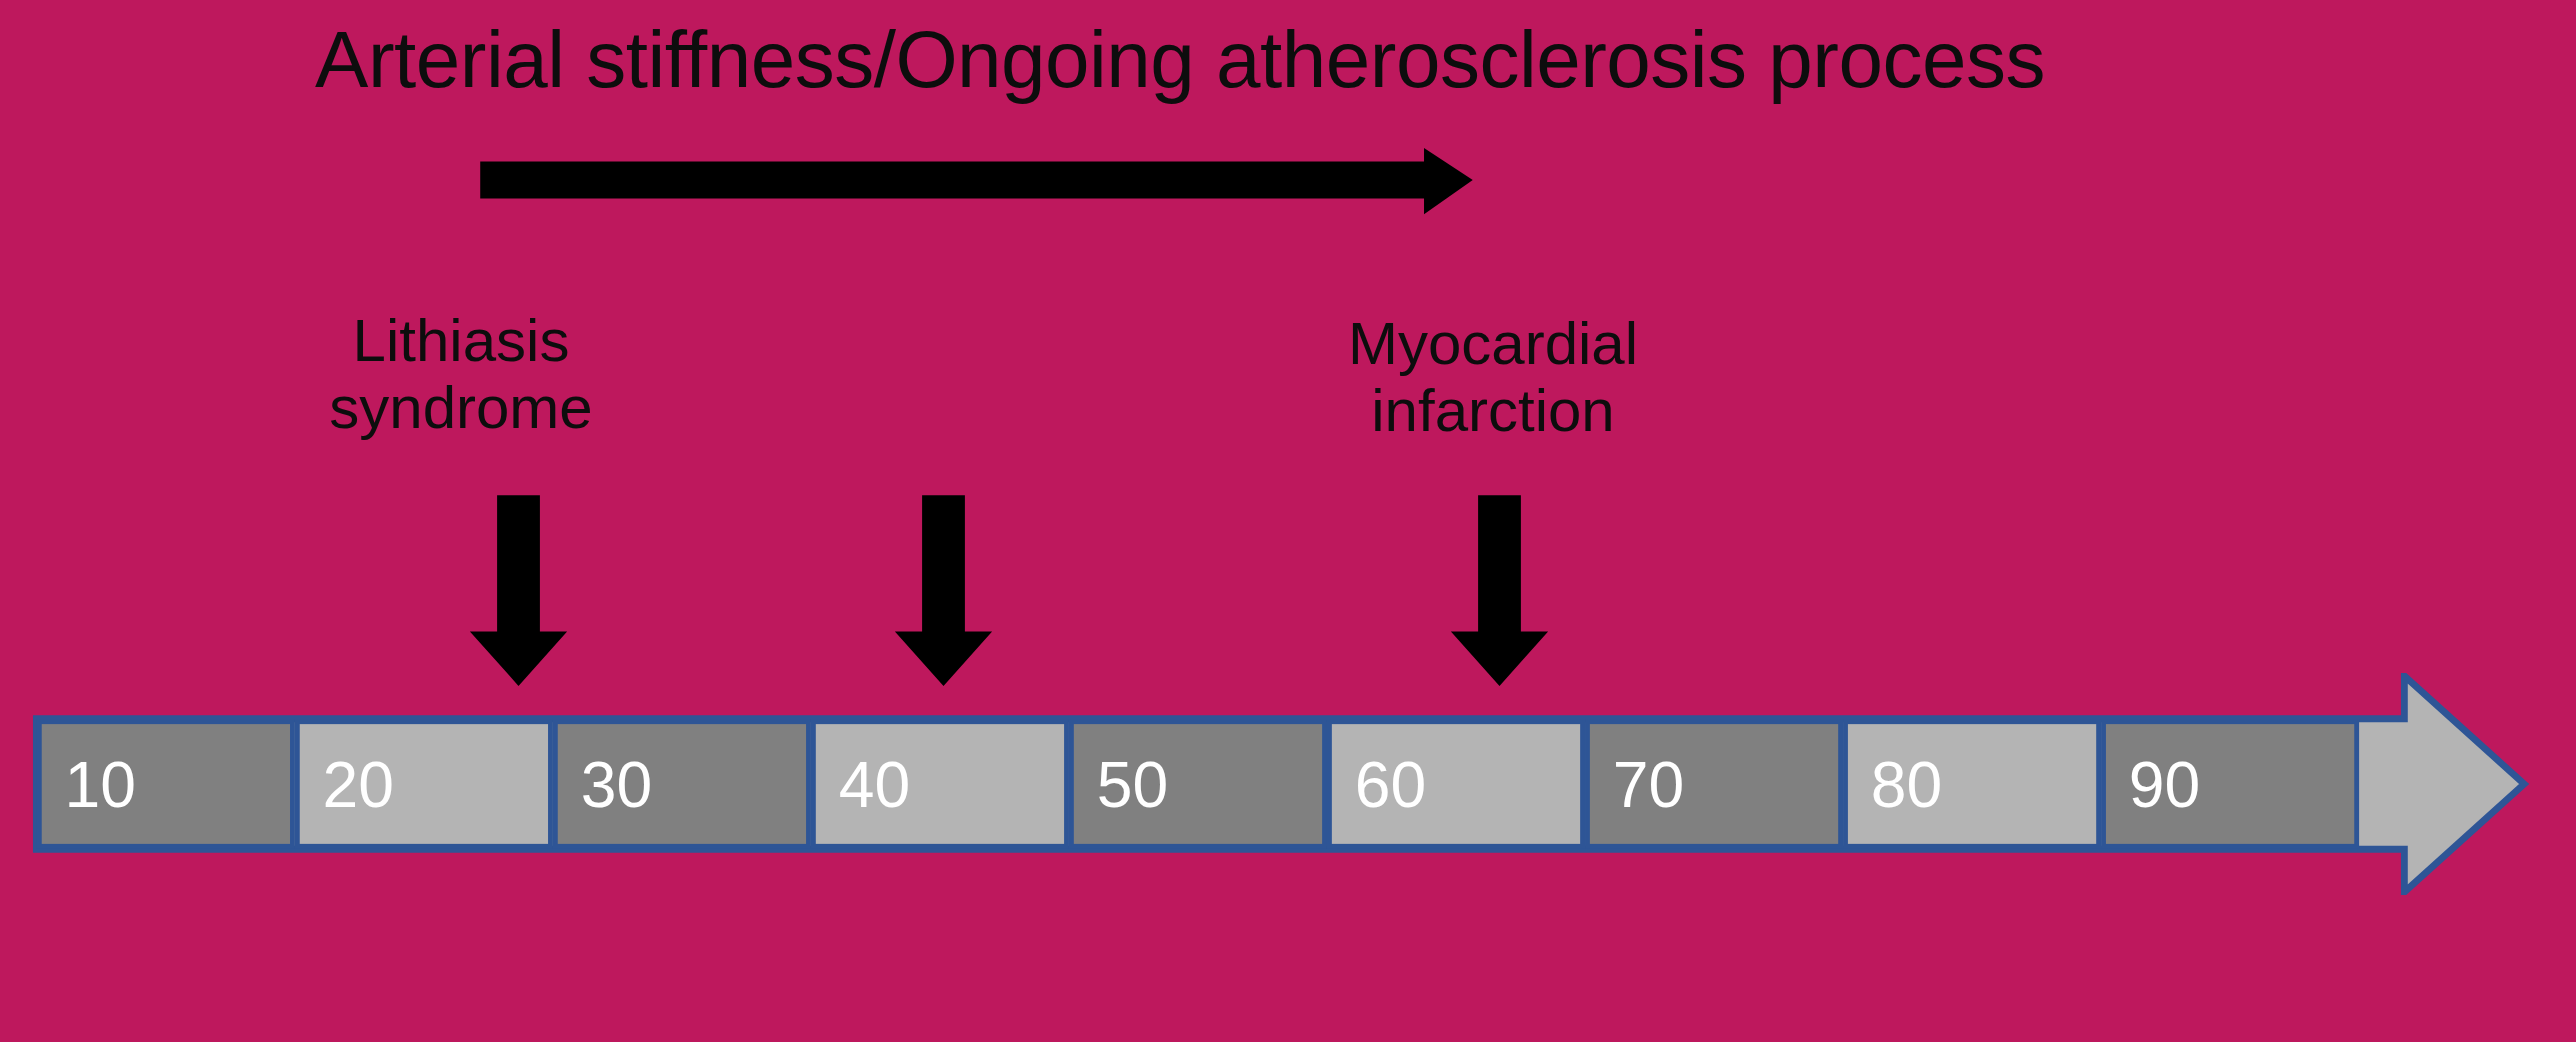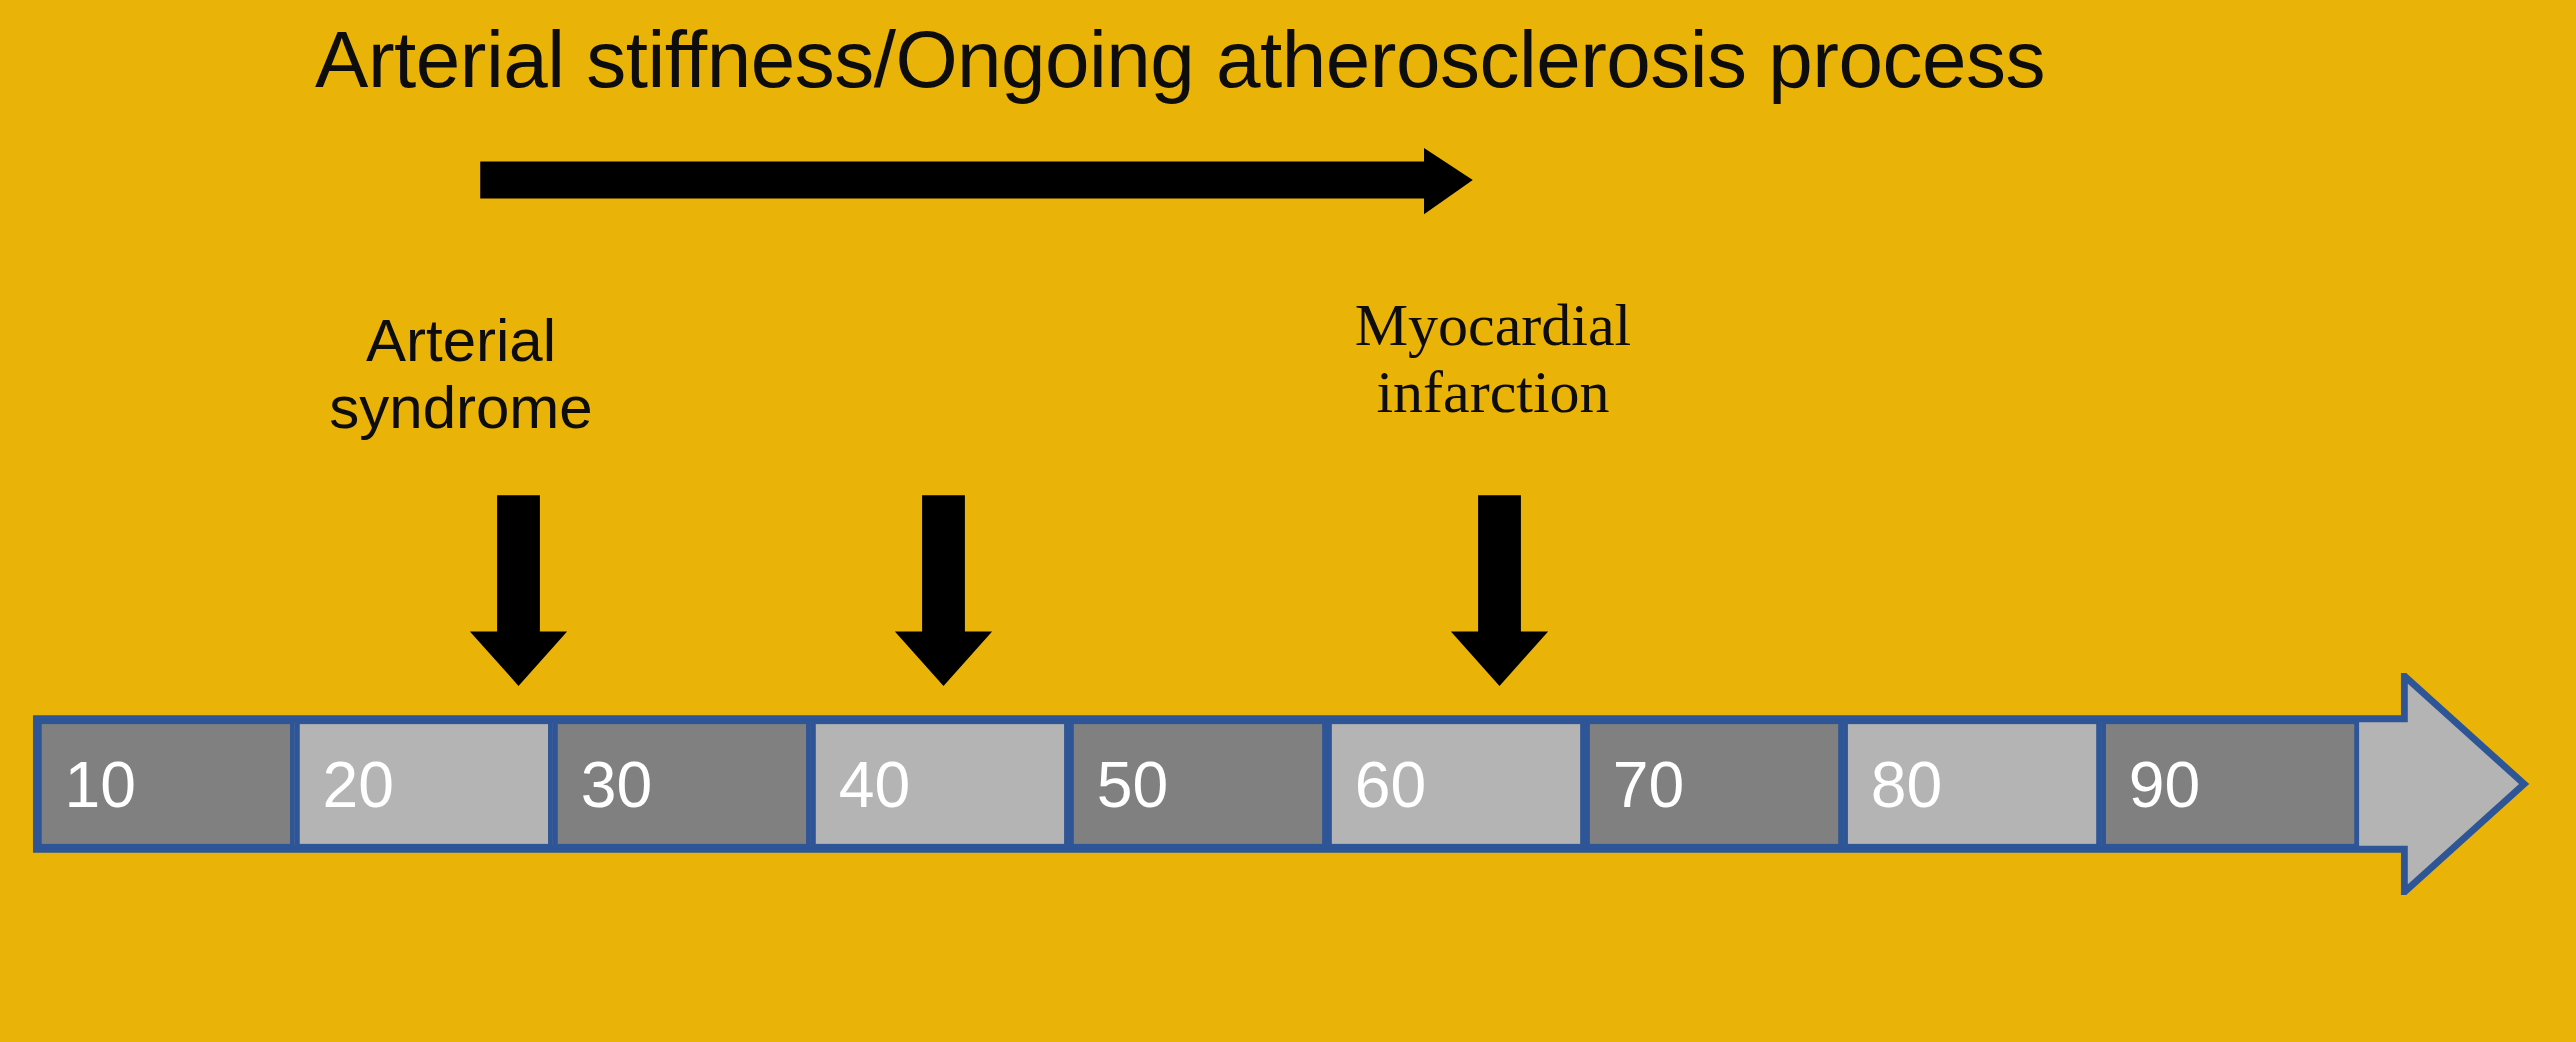--- a/index.html
+++ b/index.html
@@ -7,21 +7,21 @@
     padding: 0;
     background: #ffffff;
   }
   body {
     font-family: "Liberation Sans", sans-serif;
   }
   #stage {
     position: relative;
     width: 2576px;
     height: 1043px;
-    background: #eab308;
+    background: #be185d;
     overflow: hidden;
   }
 
   
   .title {
     position: absolute;
     left: 0;
     top: 17.6px;
     width: 2360px;
     text-align: center;
@@ -47,21 +47,21 @@
     position: absolute;
     text-align: center;
     font-size: 60px;
     line-height: 1.12;
     color: #0d0d0d;
     font-family: "Liberation Sans", sans-serif;
     white-space: pre-line;
   }
   #label-0 { left: 256px;  top: 307px; width: 410px; }
   #label-1 { left: 741px;  top: 390px; width: 371px; }
-  #label-2 { left: 1288px; top: 292px; width: 410px; font-family: Liberation Serif, serif; }
+  #label-2 { left: 1288px; top: 310px; width: 410px; }
 
   
   .down-arrow {
     position: absolute;
     width: 107px;
     height: 195px;
     top: 495px;
   }
   #arrow-0 { left: 465px; }
   #arrow-1 { left: 890px; }
@@ -101,21 +101,21 @@
 <div id="stage">
 
   <div class="title">Arterial stiffness/Ongoing atherosclerosis process</div>
 
   <div class="process-arrow">
     <svg width="993" height="78" viewBox="0 0 1018 80" xmlns="http://www.w3.org/2000/svg">
       <polygon points="0,18 968,18 968,4 1018,37 968,72 968,56 0,56" fill="#000000"></polygon>
     </svg>
   </div>
 
-  <div class="event-label" id="label-0">Arterial
+  <div class="event-label" id="label-0">Lithiasis
 syndrome</div>
 
 
   <div class="event-label" id="label-2">Myocardial
 infarction</div>
 
   <div class="down-arrow" id="arrow-0">
     <svg width="107" height="195" viewBox="0 0 110 200" xmlns="http://www.w3.org/2000/svg">
       <polygon points="33,0 77,0 77,140 105,140 55,196 5,140 33,140" fill="#000000"></polygon>
     </svg>

